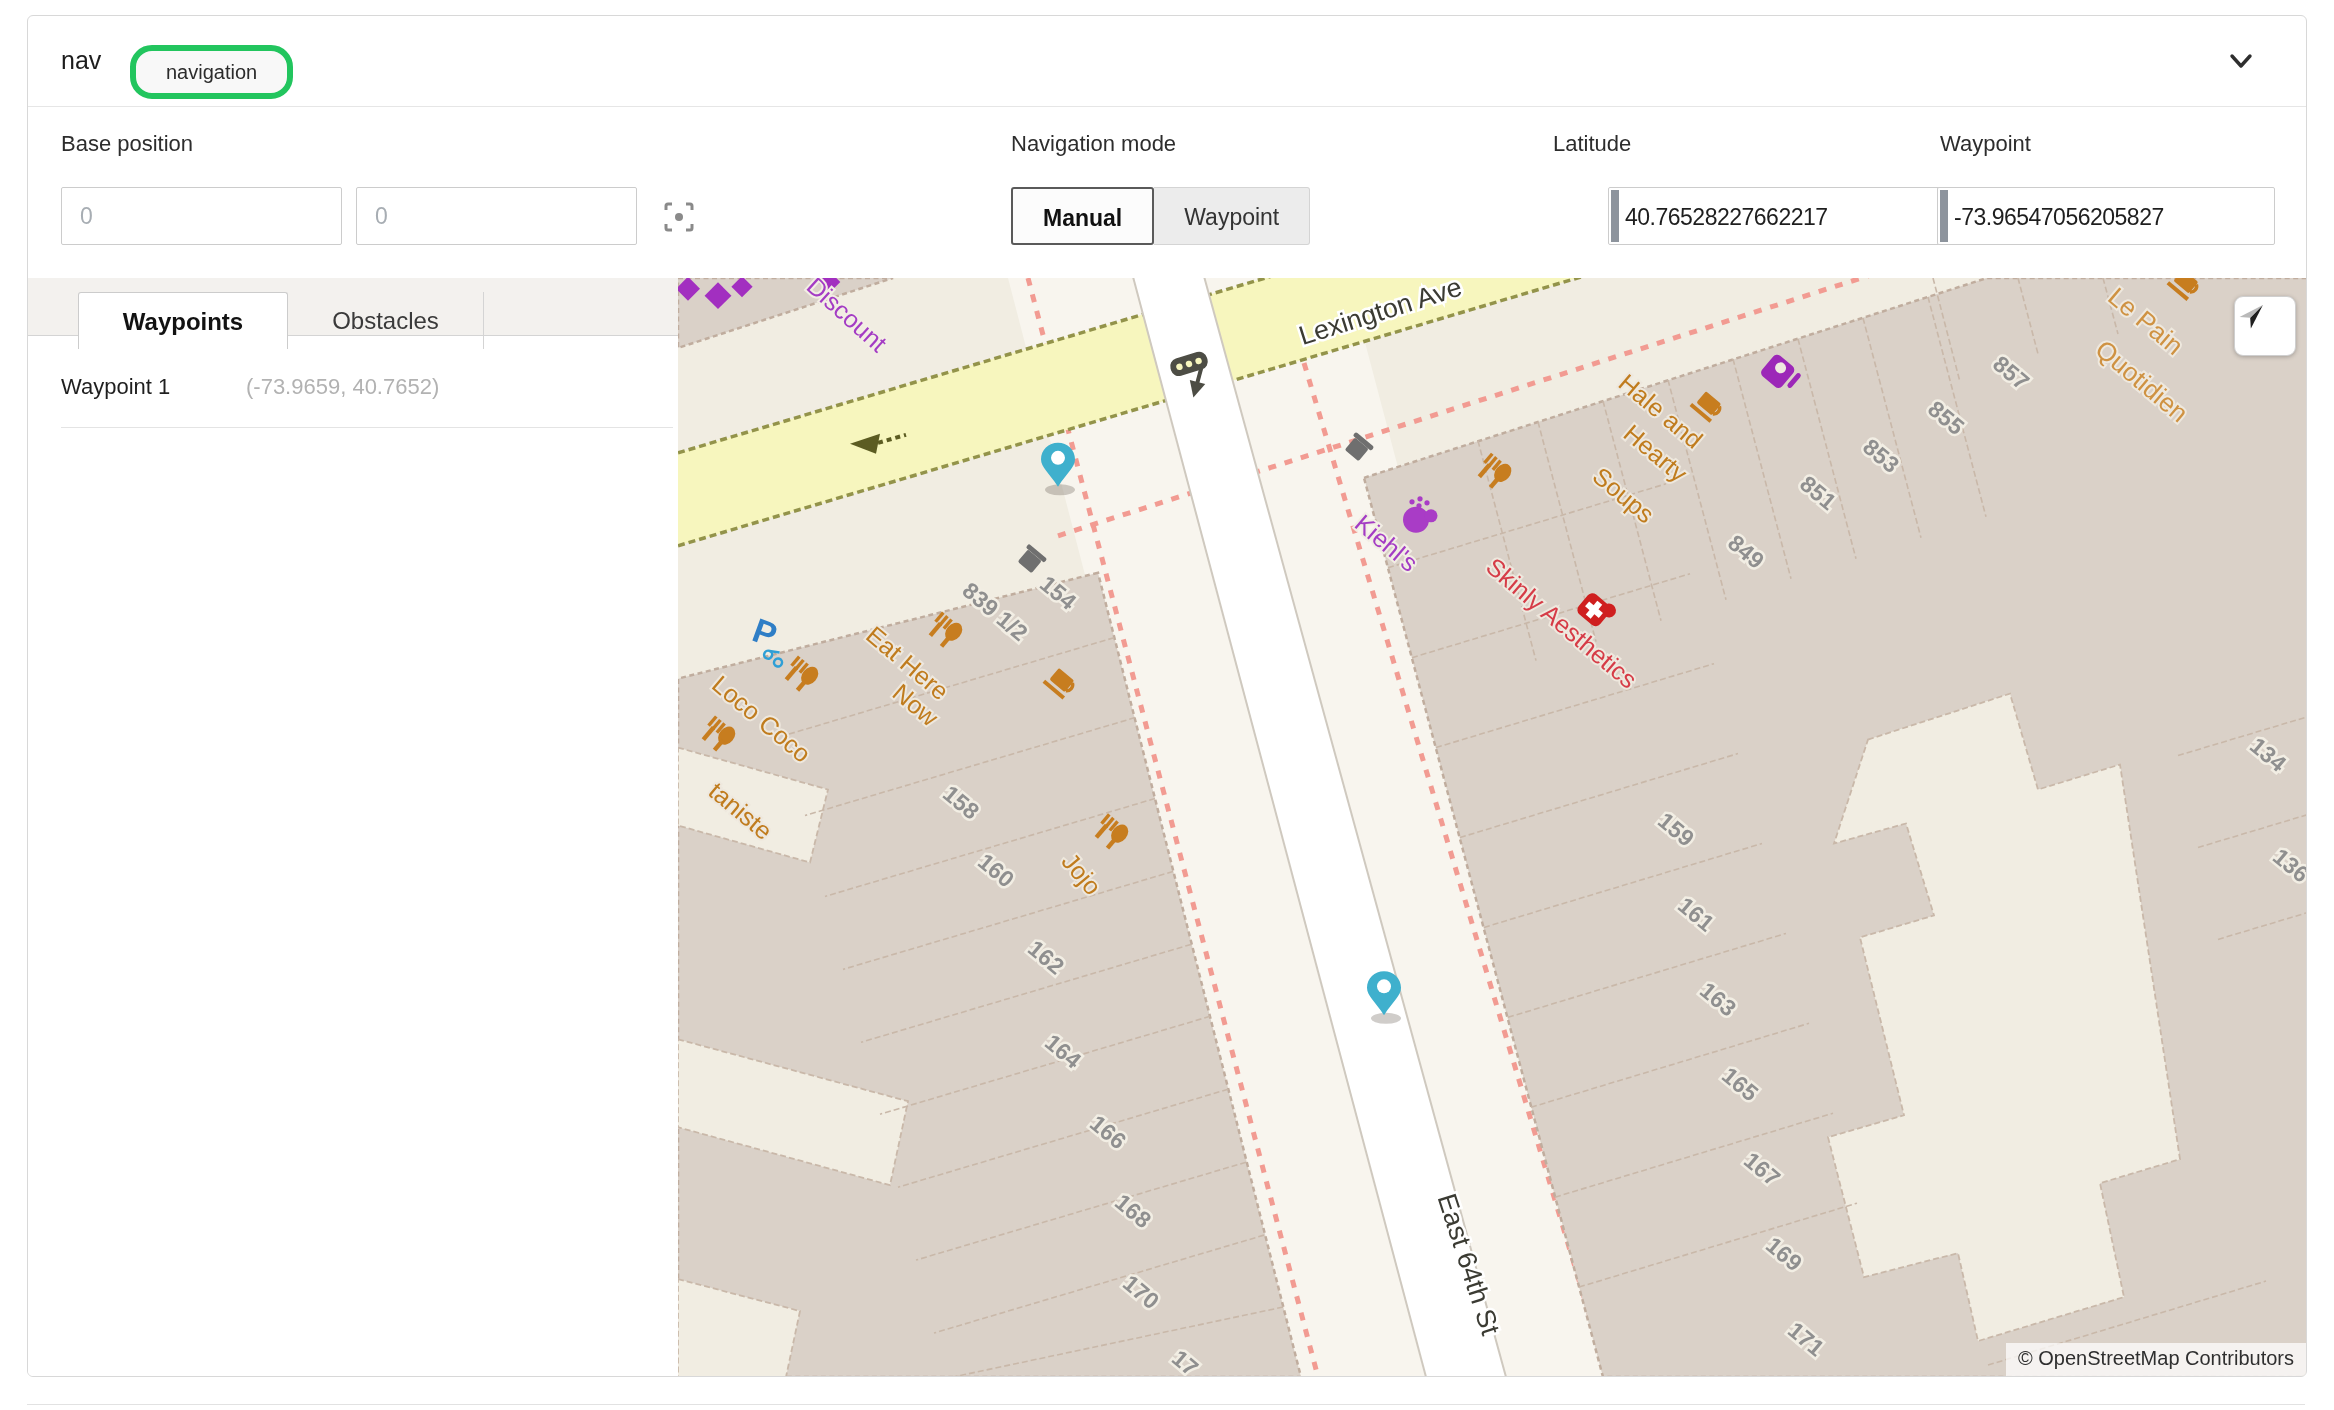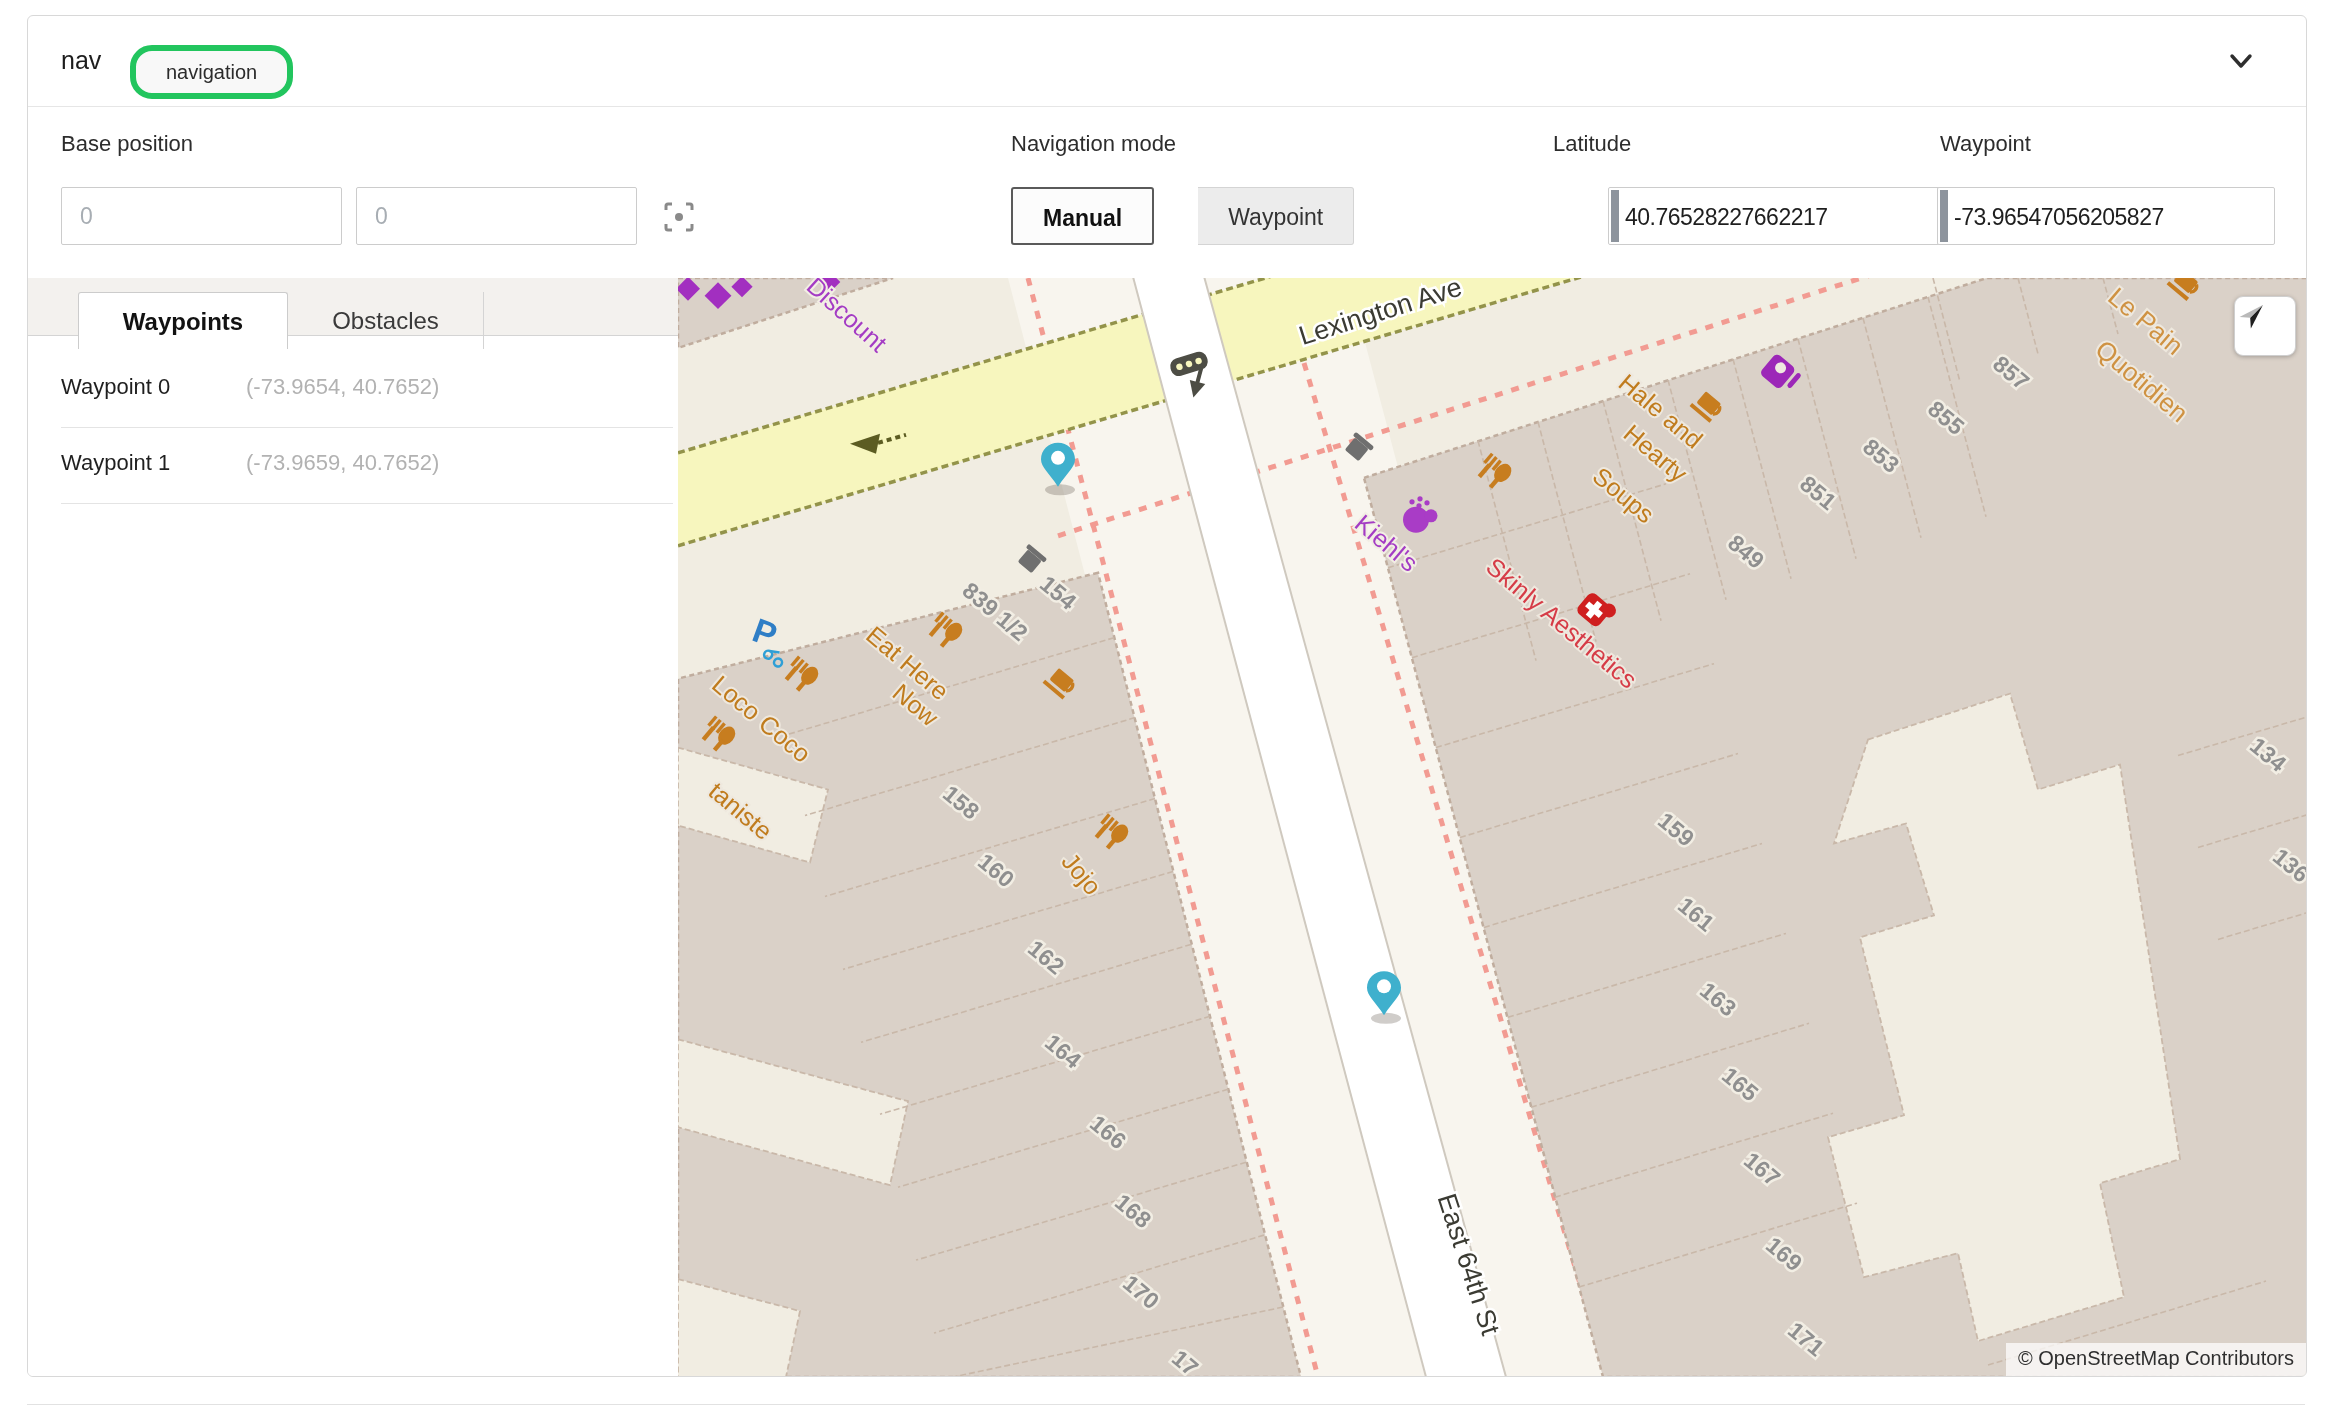--- a/index.html
+++ b/index.html
@@ -15,21 +15,21 @@
   
   #form{position:relative;height:171px;}
   .flabel{position:absolute;top:24px;font-size:22px;color:#2d2d2d;}
   .inp{position:absolute;top:80px;height:58px;border:1px solid #ccc;border-radius:2px;background:#fff;
        font-family:"Liberation Sans",sans-serif;font-size:23px;color:#222;padding:0 0 0 18px;box-sizing:border-box;}
   .inp::placeholder{color:#a7adb3;}
   .valwrap{position:absolute;top:80px;height:58px;border:1px solid #ccc;border-radius:2px;background:#fff;box-sizing:border-box;}
   .valwrap .bar{position:absolute;left:2px;top:2px;bottom:2px;width:8px;background:#8d949d;}
   .valwrap input{position:absolute;left:14px;top:0;right:2px;height:100%;border:0;outline:none;background:transparent;
        font-family:"Liberation Sans",sans-serif;font-size:23px;color:#1e1e1e;letter-spacing:-0.5px;}
-  .seg{position:absolute;top:80px;height:58px;display:flex;border-radius:4px;gap:44px;}
+  .seg{position:absolute;top:80px;height:58px;display:flex;border-radius:4px;}
   .seg .opt{height:58px;line-height:58px;padding:0 30px;font-size:23px;box-sizing:border-box;cursor:pointer;}
   .seg .opt.on{background:#fcfcfc;border:2px solid #5a5a5a;color:#111;font-weight:bold;border-radius:3px;z-index:2;}
   .seg .opt.off{background:#ececec;border:1px solid #d4d4d4;border-left:none;color:#333;border-radius:0 3px 3px 0;}
   .xhair{position:absolute;top:92px;cursor:pointer;}
   
   #content{position:absolute;left:0;top:262px;right:0;bottom:0;display:flex;}
   #leftpanel{position:relative;width:650px;background:#fff;flex:0 0 650px;}
   #tabstrip{position:relative;height:57px;background:#f3f1ee;border-bottom:1px solid #d4d4d4;display:flex;}
   #tabstrip .spacer{width:50px;}
   .tab{height:57px;line-height:57px;text-align:center;font-size:24px;box-sizing:border-box;cursor:pointer;margin-top:14px;}
@@ -104,24 +104,20 @@
     </div>
 
     <div id="content">
       <div id="leftpanel">
         <div id="tabstrip">
           <div class="spacer"></div>
           <div class="tab active">Waypoints</div>
           <div class="tab inactive">Obstacles</div>
         </div>
         <div id="wp-list">
-            <div class="wprow">
-              <span class="nm">Waypoint 0</span>
-              <span class="crd">(-73.9654, 40.7652)</span>
-            </div>
             <div class="wprow">
               <span class="nm">Waypoint 1</span>
               <span class="crd">(-73.9659, 40.7652)</span>
             </div>
           </div>
       </div>
 
       <div id="map">
         <svg id="mapsvg" width="1630" height="1099" viewBox="0 0 1630 1100" preserveAspectRatio="none">
 

